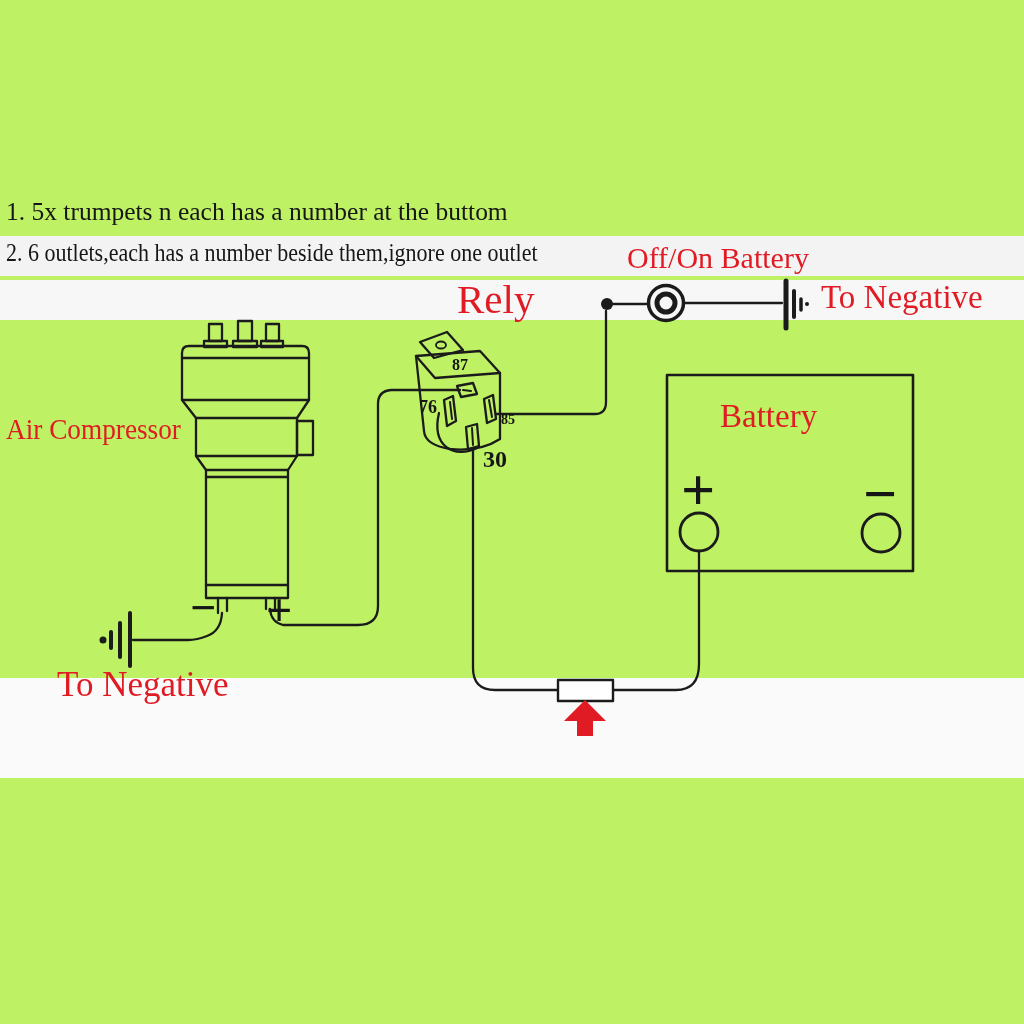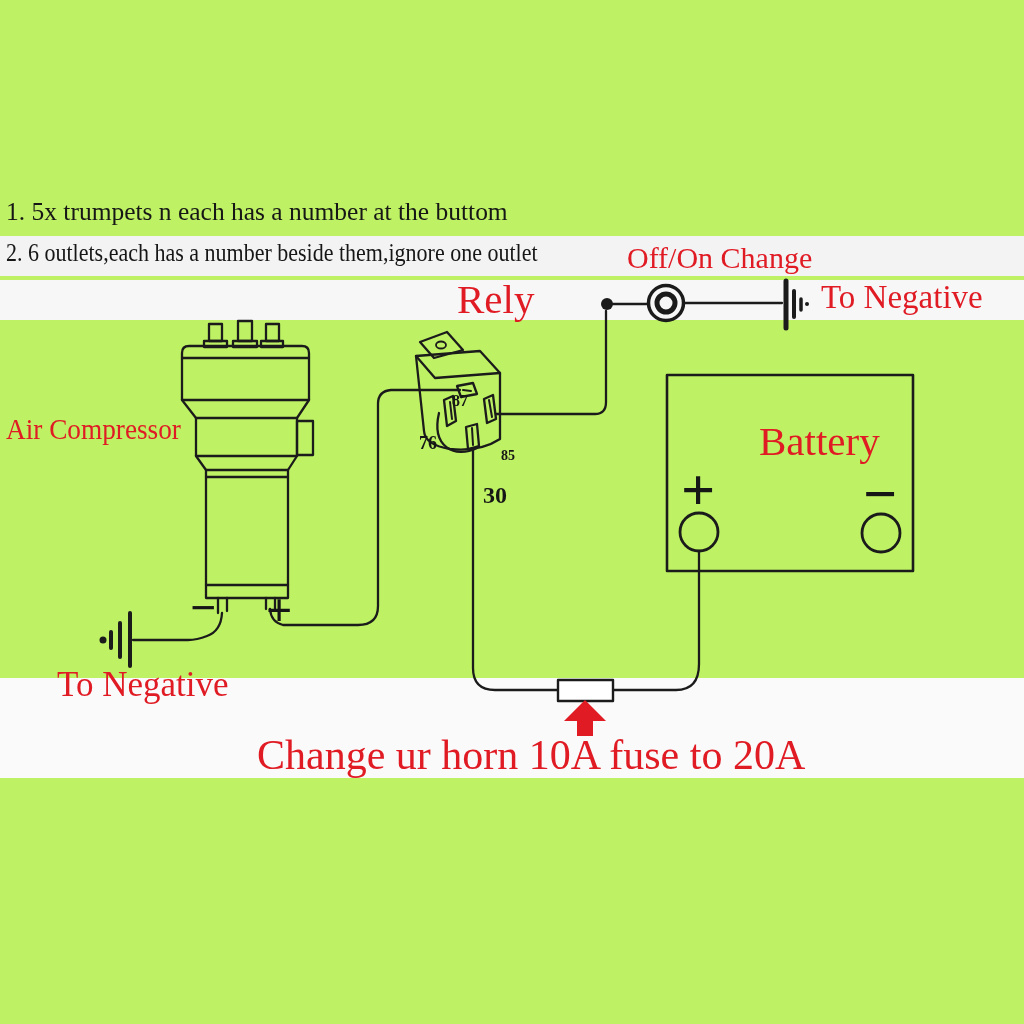--- a/index.html
+++ b/index.html
@@ -4,29 +4,29 @@
 <style>
   html,body{margin:0;padding:0;}
   #stage{
     position:relative;width:1024px;height:1024px;background:#bef264;
     font-family:Liberation Serif, serif;overflow:hidden;
   }
   .band{position:absolute;left:0;width:1024px;pointer-events:none;}
   .label{position:absolute;white-space:nowrap;line-height:1;transform-origin:left top;}
   .black-note{color:#161616;}
   .red{color:#e01b24;}
-  .pin{position:absolute;color:#161616;font-weight:bold;line-height:1;margin-top:36px;}
+  .pin{position:absolute;color:#161616;font-weight:bold;line-height:1;}
   .term{position:absolute;color:#161616;font-weight:bold;line-height:1;}
   #note1{left:6px;top:199px;font-size:26px;transform:scaleX(0.98);}
   #note2{left:6px;top:240px;font-size:25px;transform:scaleX(0.88);}
   #switch-label{left:627px;top:243px;font-size:30px;}
   #to-negative-top{left:821px;top:281px;font-size:33px;}
   #relay-label{left:421px;top:279px;font-size:41px;}
   #compressor-label{left:6px;top:415px;font-size:29px;transform:scaleX(0.94);}
-  #battery-label{left:720px;top:421px;font-size:41px;margin-left:39px;}
+  #battery-label{left:720px;top:400px;font-size:33px;}
   #to-negative-bottom{left:57px;top:667px;font-size:35px;}
   #fuse-note{left:257px;top:734px;font-size:42px;}
   #pin87{left:452px;top:357px;font-size:16px;}
   #pin86{left:419px;top:398px;font-size:18px;}
   #pin85{left:501px;top:413px;font-size:14px;}
   #pin30{left:483px;top:447px;font-size:24px;}
   #comp-minus{left:190px;top:585px;font-size:46px;}
   #comp-plus{left:266px;top:588px;font-size:46px;}
   #batt-plus{left:681px;top:460px;font-size:60px;}
   #batt-minus{left:863px;top:464px;font-size:60px;}
@@ -119,27 +119,26 @@
 
       <rect x="558" y="680" width="55" height="21" fill="#ffffff" stroke-width="2.4"></rect>
     </g>
 
     <polygon class="red-fill" points="585,700 606,721 593,721 593,736 577,736 577,721 564,721" fill="#e01b24"></polygon>
   </svg>
 
   <div id="note1" class="label black-note">1. 5x trumpets n each has a number at the buttom</div>
   <div id="note2" class="label black-note">2. 6 outlets,each has a number beside them,ignore one outlet</div>
 
-  <div id="switch-label" class="label red" style="color: rgb(224, 27, 36);">Off/On Change</div>
+  <div id="switch-label" class="label red" style="color: rgb(224, 27, 36);">Off/On Battery</div>
   <div id="to-negative-top" class="label red" style="color: rgb(224, 27, 36);">To Negative</div>
   <div id="relay-label" class="label red" style="color: rgb(224, 27, 36); margin-left: 36px;">Rely</div>
   <div id="compressor-label" class="label red" style="color: rgb(224, 27, 36);">Air Compressor</div>
   <div id="battery-label" class="label red" style="color: rgb(224, 27, 36);">Battery</div>
   <div id="to-negative-bottom" class="label red" style="color: rgb(224, 27, 36);">To Negative</div>
-  <div id="fuse-note" class="label red" style="color: rgb(224, 27, 36);">Change ur horn 10A fuse to 20A</div>
 
   <div id="pin87" class="pin">87</div>
   <div id="pin86" class="pin">76</div>
   <div id="pin85" class="pin">85</div>
   <div id="pin30" class="pin">30</div>
 
   <div id="comp-minus" class="term">−</div>
   <div id="comp-plus" class="term">+</div>
   <div id="batt-plus" class="term">+</div>
   <div id="batt-minus" class="term">−</div>

